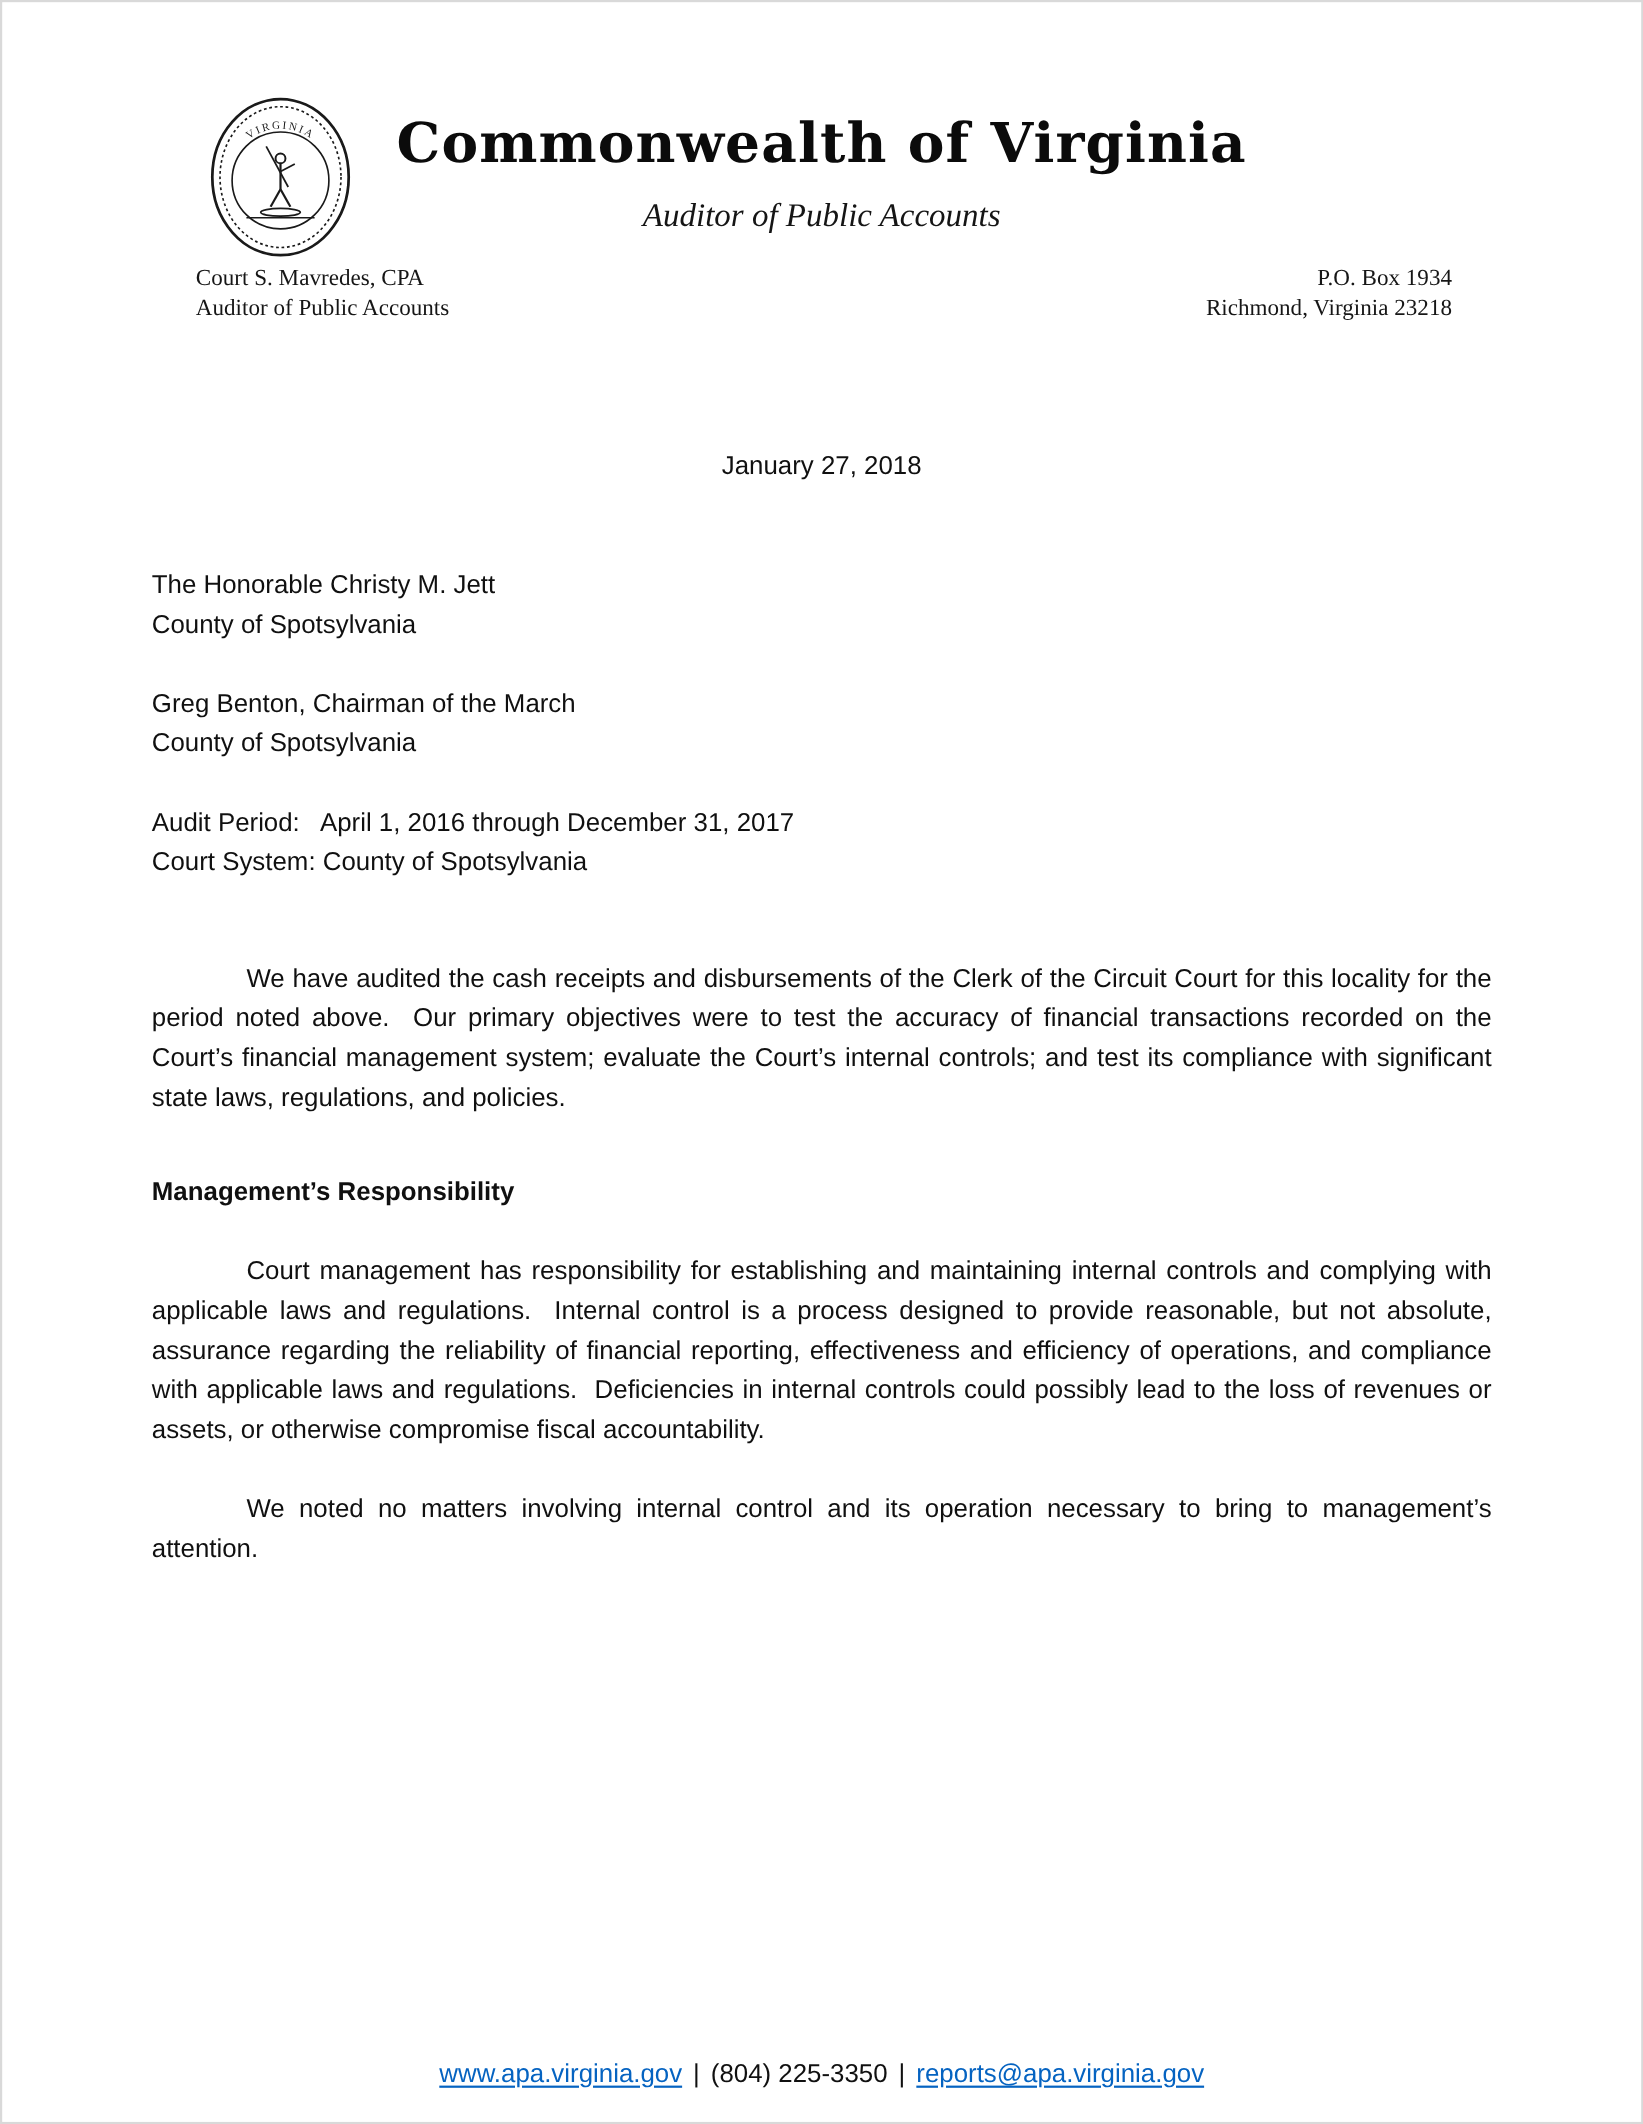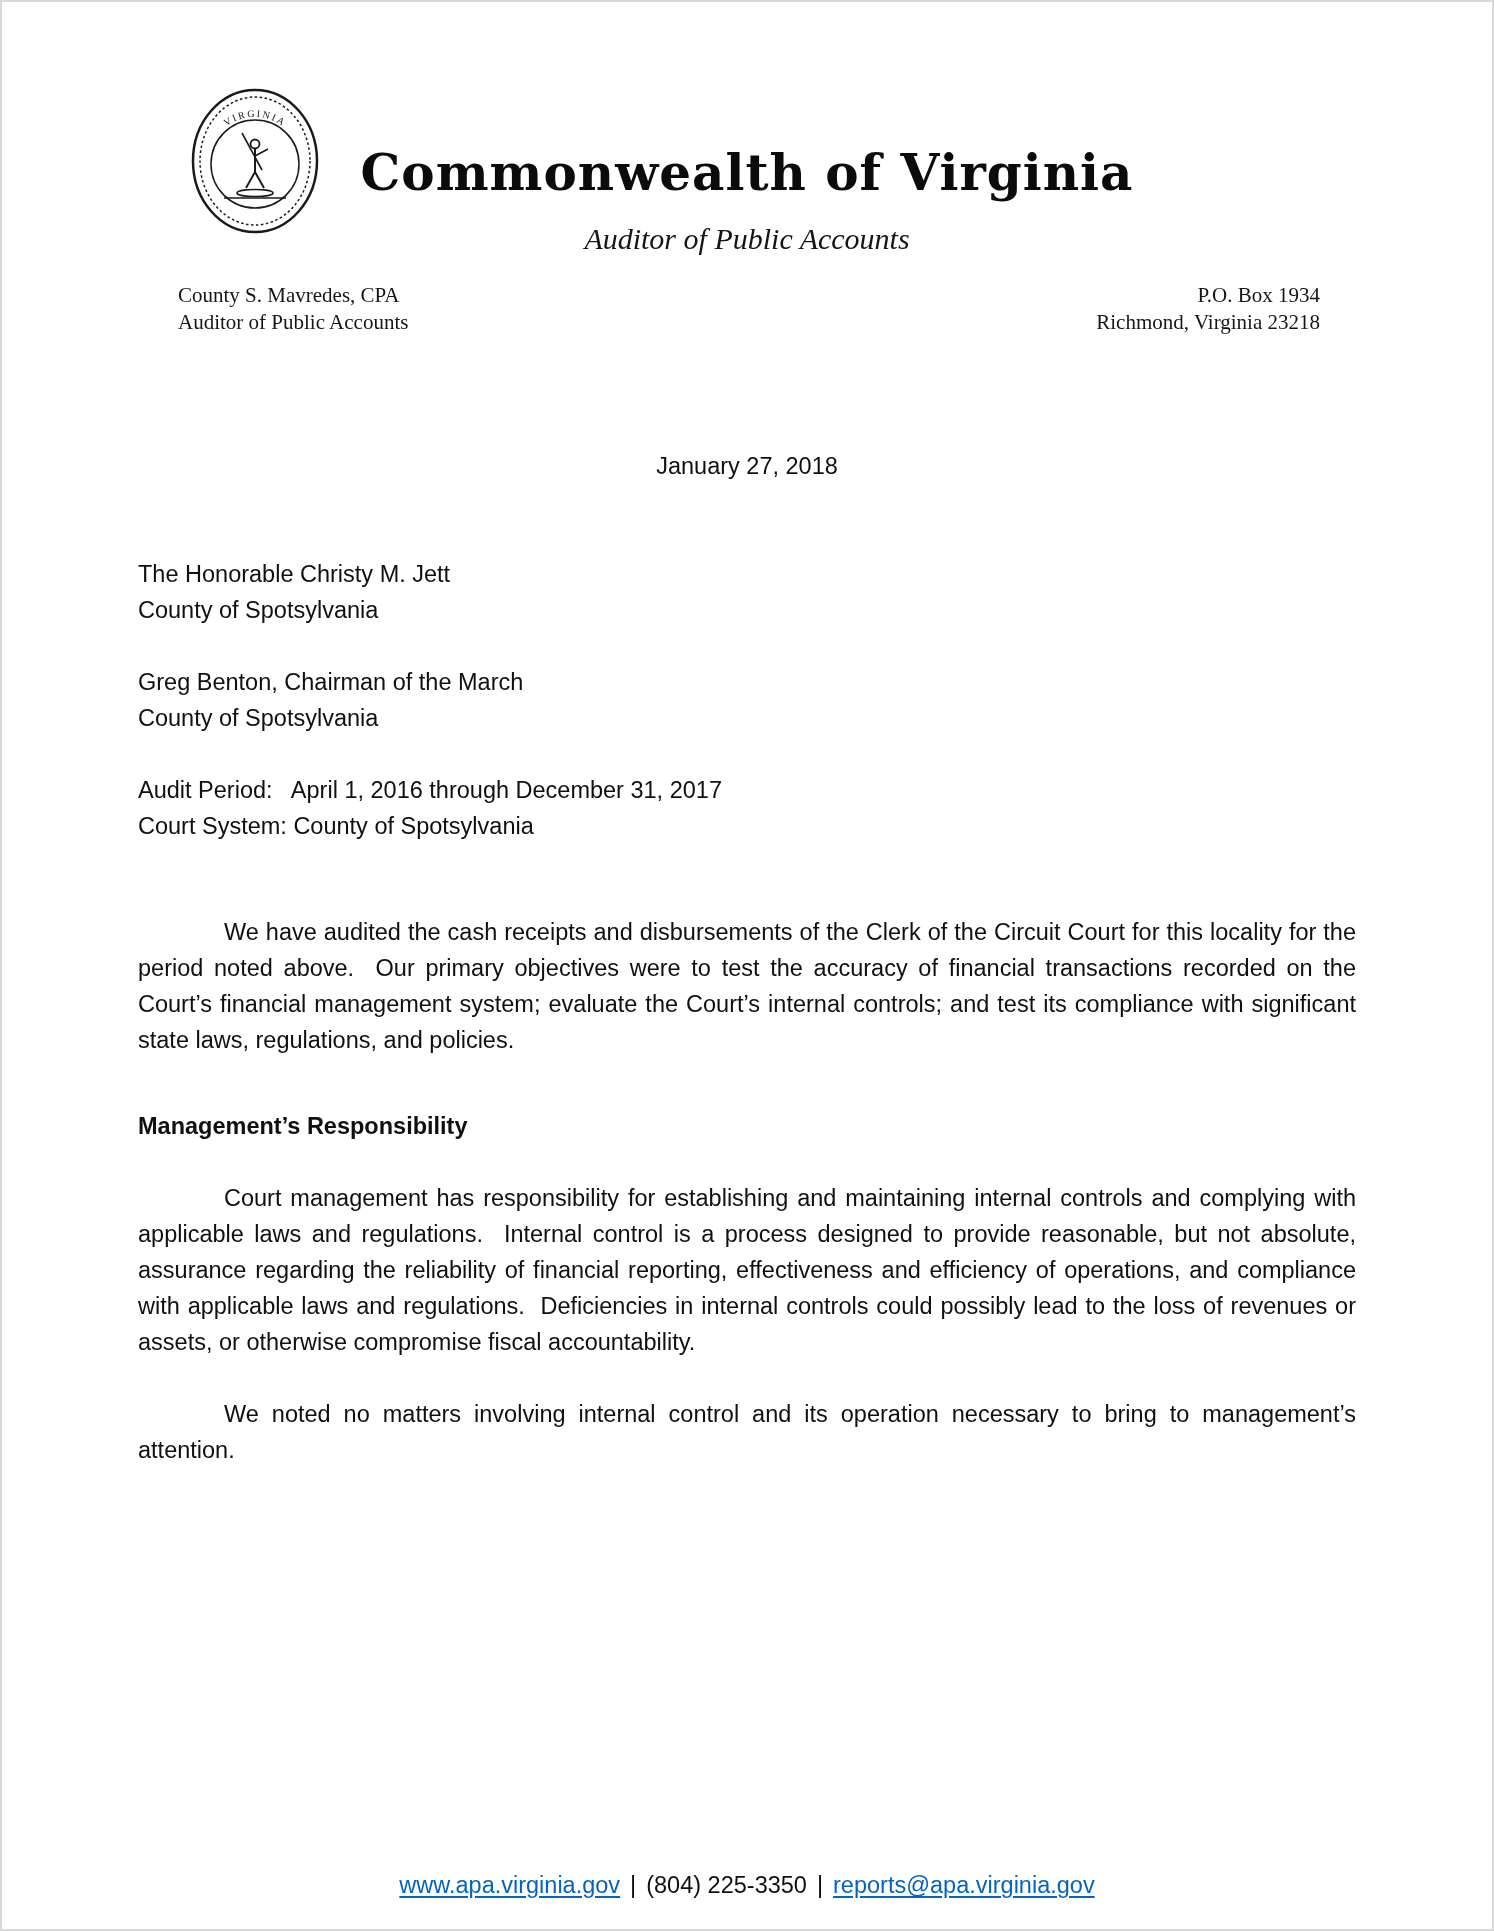--- a/index.html
+++ b/index.html
@@ -7,21 +7,21 @@
   body {
     width: 1494px;
     height: 1931px;
     position: relative;
     background: #ffffff;
     border: 2px solid #d9d9d9;
     font-family: "Liberation Sans", sans-serif;
     color: #111111;
     overflow: hidden;
   }
-  .content { padding: 0 136px; margin-top: 43px; }
+  .content { padding: 0 136px; }
 
   
   .seal {
     position: absolute;
     left: 188px;
     top: 84px;
     width: 130px;
     height: 150px;
   }
   .header-center { padding-top: 98px; text-align: center; }
@@ -120,21 +120,21 @@
 
 <div class="content">
 
   <div class="header-center">
     <div class="org-title">Commonwealth of Virginia</div>
     <div class="org-subtitle">Auditor of Public Accounts</div>
   </div>
 
   <div class="header-info">
     <div class="hleft">
-      <div>County S. Mavredes, CPA</div>
+      <div>Court S. Mavredes, CPA</div>
       <div>Auditor of Public Accounts</div>
     </div>
     <div class="hright">
       <div>P.O. Box 1934</div>
       <div>Richmond, Virginia 23218</div>
     </div>
   </div>
 
   <div class="body-text">
 

